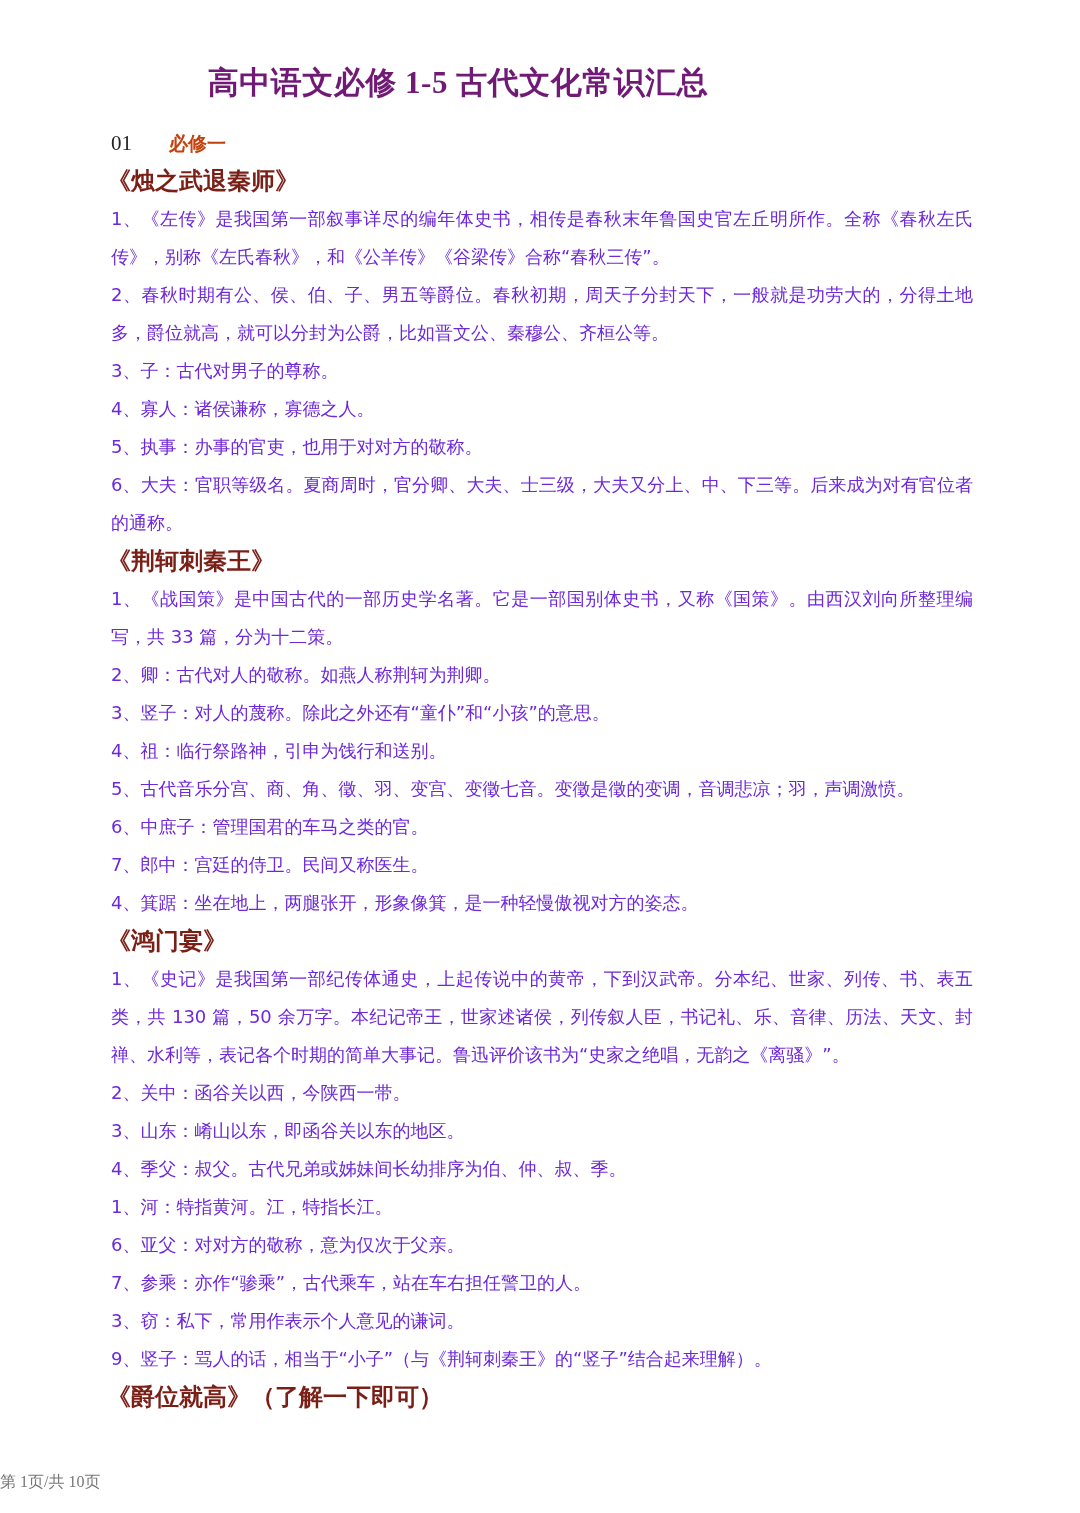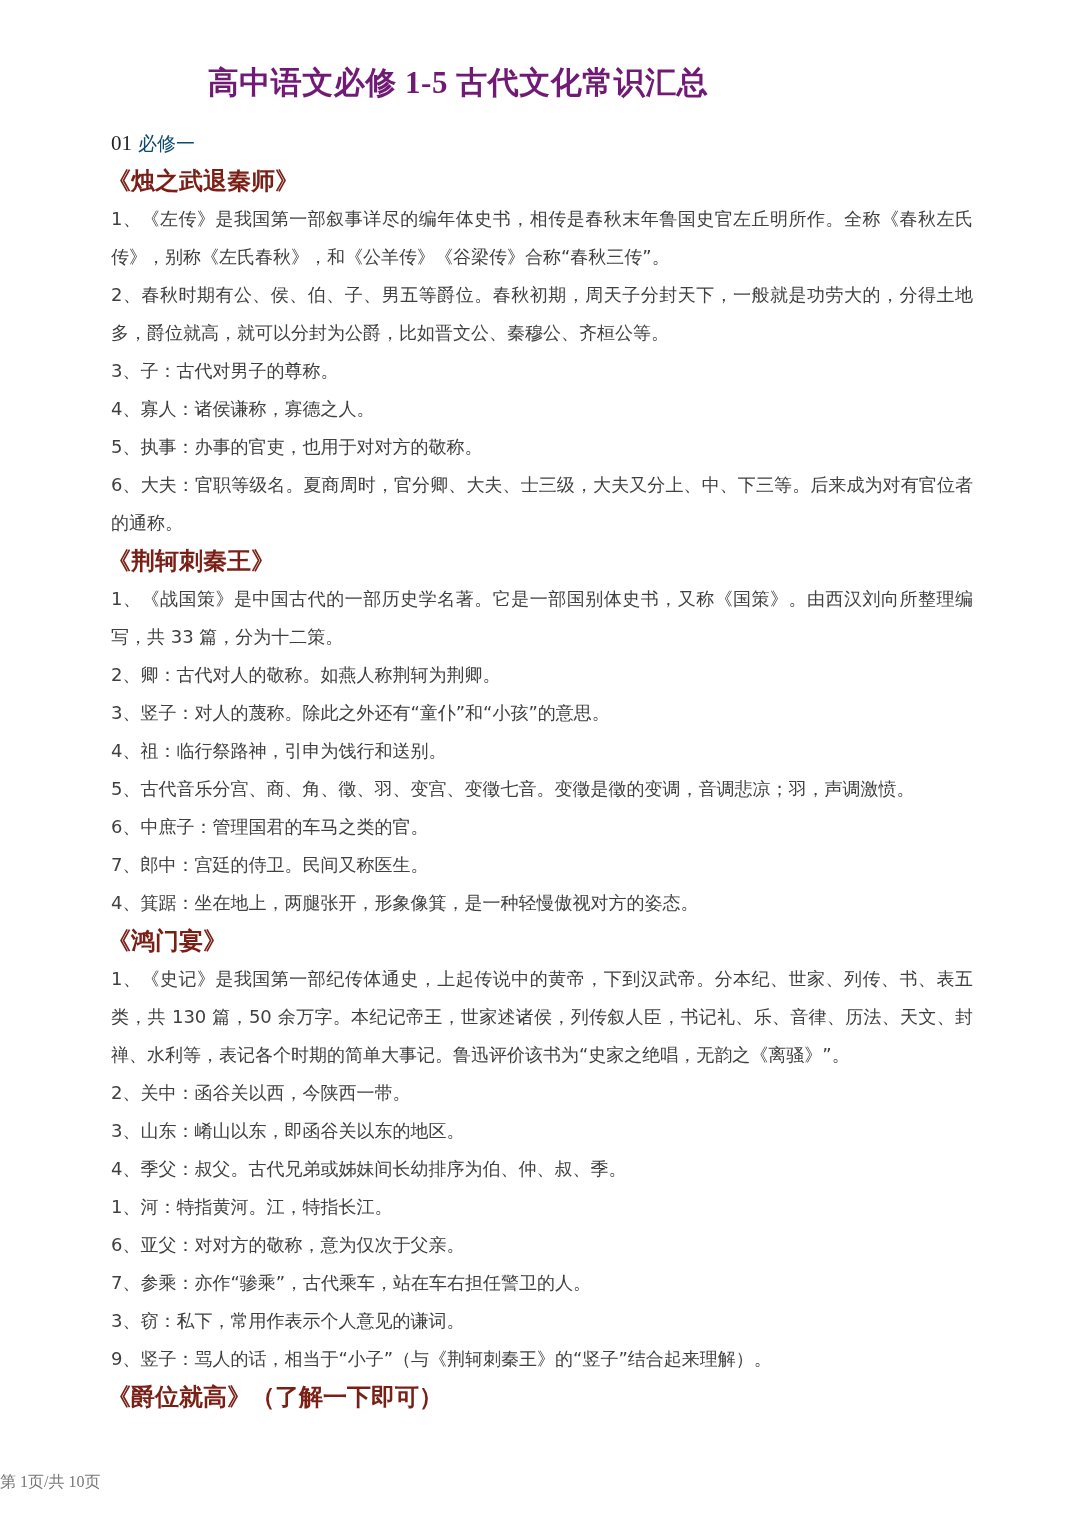--- a/index.html
+++ b/index.html
@@ -5,24 +5,24 @@
   html, body { margin: 0; padding: 0; background: #ffffff; }
   body { width: 1080px; height: 1513px; position: relative; overflow: hidden;
          font-family: "DejaVu Sans", "Liberation Sans", sans-serif; color: #1a1a1a; }
   .page { position: absolute; left: 0; top: 0; width: 1080px; height: 1513px; }
   .title { position: absolute; top: 62px; left: 0; width: 868px; text-align: center;
            font-size: 31px; font-weight: bold; color: #701a75; letter-spacing: 0.5px;
            font-family: "Liberation Serif", "DejaVu Serif", serif; margin-left: 24px; }
   .content { position: absolute; left: 111px; top: 124px; width: 862px; }
   .section-heading { height: 38px; line-height: 38px; font-size: 19px; }
   .section-num { font-family: "Liberation Serif", serif; color: #222; font-size: 21px; }
-  .section-title { color: #0c4a6e; font-weight: normal; }
+  .section-title { color: #c2410c; font-weight: bold; margin-left: 31px; }
   .lesson-title { height: 38px; line-height: 38px; color: #7a1f16; font-weight: bold;
                   font-size: 24px; margin-left: -4px; }
-  .item { font-size: 18px; line-height: 38px; color: #404040; text-align: justify; }
+  .item { font-size: 18px; line-height: 38px; color: #6d28d9; text-align: justify; }
   .footer { position: absolute; top: 1472px; left: 0; width: 1080px; 
             font-size: 16px; color: #777; font-family: "Liberation Serif", serif; }
 </style>
 </head>
 <body>
 
 <div class="page">
   <div class="title">高中语文必修 1-5 古代文化常识汇总</div>
 
   <div class="content">

